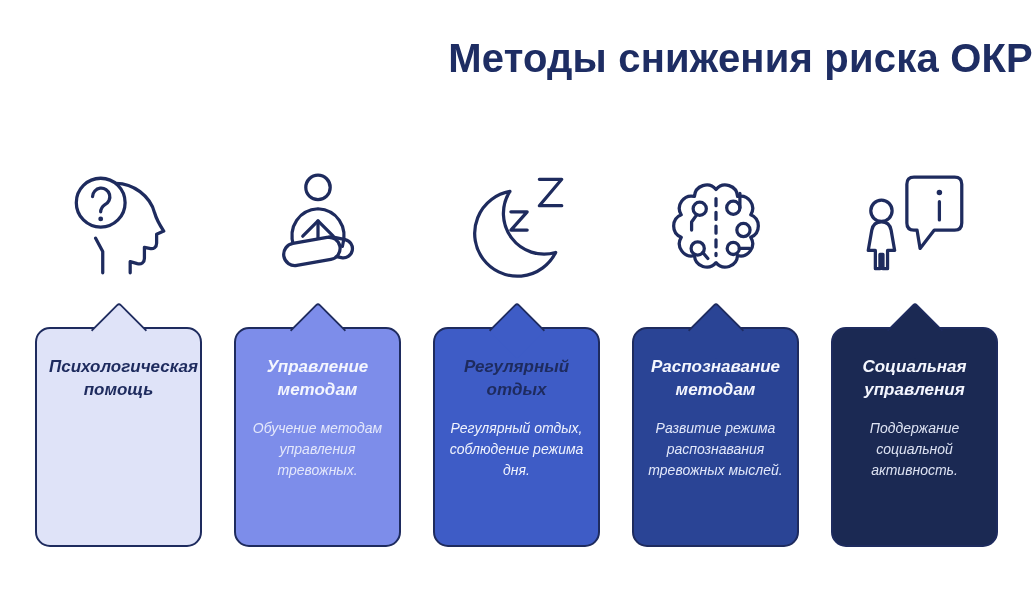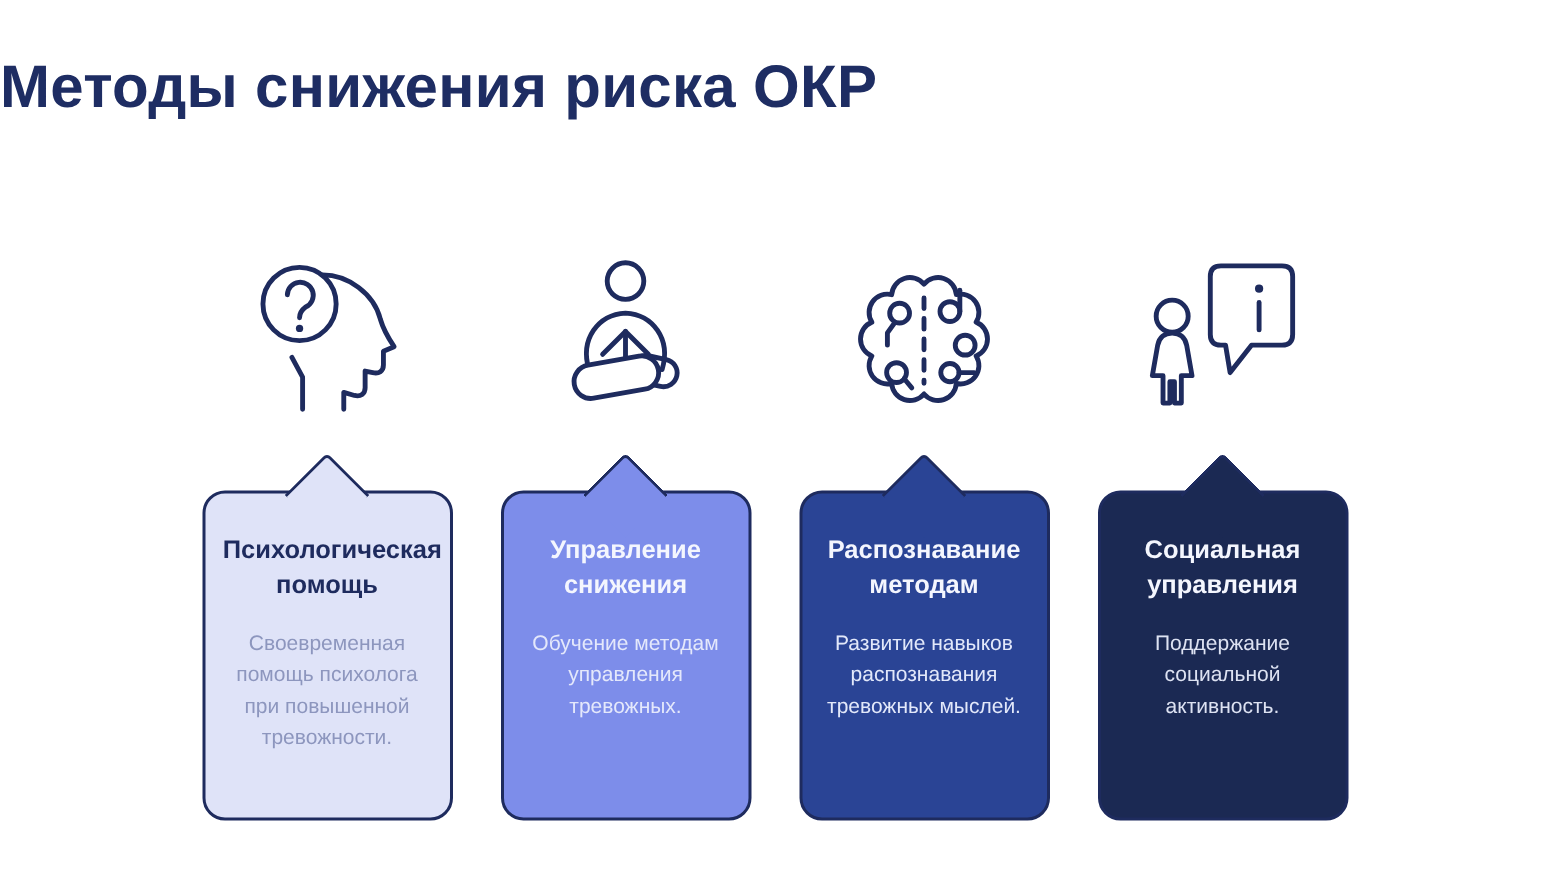--- a/index.html
+++ b/index.html
@@ -5,32 +5,33 @@
   * { margin:0; padding:0; box-sizing:border-box; }
   html,body { width:1033px; height:596px; }
   body {
     background:#ffffff;
     font-family:"Liberation Sans","DejaVu Sans",sans-serif;
     overflow:hidden;
     --navy:#1e2b5e;
   }
   .page-title {
     margin-top:36px;
-    text-align:left;
+    text-align:right;
     font-size:40px;
     font-weight:700;
     letter-spacing:0.2px;
     color:var(--title-color,#1e2d63);
   }
   .columns {
     margin-top:78px;
     display:flex;
     justify-content:center;
     align-items:flex-end;
     gap:32px;
+    font-style:italic;
   }
   .column { display:flex; flex-direction:column; align-items:center; width:167px; }
   .icon-wrap {
     height:130px; width:130px;
     display:flex; align-items:center; justify-content:center;
     margin-bottom:38px;
     color:var(--navy);
   }
   .icon-wrap svg { width:122px; height:122px; display:block; }
   .method-card {
@@ -86,61 +87,73 @@
       <svg viewBox="0 0 120 120">
         <path class="icon-stroke" d="M37,74 L44,87 L44,108"></path>
         <path class="icon-stroke" d="M55,20 C74,19 91,33 95,49 C97,56 100,61 104,67 L97,70 L97,79 C97,83 94,85 90,84 L85,83 L85,94 C85,98 82,100 78,99 L71,97 L71,108"></path>
         <circle class="icon-occlude" cx="42" cy="39" r="24"></circle>
         <path class="icon-stroke" d="M34,33 A 8.5,8.5 0 1 1 46,41 Q 42,44 42,48"></path>
         <circle class="icon-fill" cx="42" cy="55" r="2.4"></circle>
       </svg>
     </div>
     <div class="method-card" style="--card-bg: #dfe3f8; --title-color: #1e2b5e; --body-color: #8d96be;">
       <div class="card-title">Психологическая помощь</div>
-      <div class="card-body">Своевременная помощь психолога при повышенной тревожности.</div>
     </div>
   </div>
 
   <div class="column">
     <div class="icon-wrap">
       <svg viewBox="0 0 120 120">
         <circle class="icon-stroke" cx="60" cy="24" r="12"></circle>
         <path class="icon-stroke" d="M36,82 C30,62 42,46 60,45 C78,46 90,62 84,82"></path>
         <path class="icon-stroke" d="M45,72 L60,57 L75,72"></path>
         <path class="icon-stroke" d="M60,57 L60,80"></path>
         <rect class="icon-stroke" x="64" y="74" width="30" height="18" rx="9" transform="rotate(12 79 83)"></rect>
         <rect class="icon-occlude" x="26" y="76" width="56" height="22" rx="11" transform="rotate(-10 54 87)"></rect>
       </svg>
     </div>
     <div class="method-card" style="--card-bg: #7d8dea; --title-color: #f4f6fe; --body-color: #e4e8fb;">
-      <div class="card-title">Управление снижения</div>
+      <div class="card-title">Управление методам</div>
       <div class="card-body">Обучение методам управления тревожных.</div>
     </div>
   </div>
 
+  <div class="column">
+    <div class="icon-wrap">
+      <svg viewBox="0 0 120 120">
+        <path class="icon-stroke" d="M53,28 A 42,42 0 1 0 98,88 A 40,40 0 0 1 53,28"></path>
+        <path class="icon-stroke" d="M82,16 L104,16 L82,42 L104,42"></path>
+        <path class="icon-stroke" d="M54,48 L70,48 L54,66 L70,66"></path>
+      </svg>
+    </div>
+    <div class="method-card" style="--card-bg: #3e5cc6; --title-color: #1e2b5e; --body-color: #f0f3fd;">
+      <div class="card-title">Регулярный отдых</div>
+      <div class="card-body">Регулярный отдых, соблюдение режима дня.</div>
+    </div>
+  </div>
 
   <div class="column">
     <div class="icon-wrap">
       <svg viewBox="0 0 120 120">
         <path class="icon-stroke" d="M60,26 A 12,12 0 0 1 81.2,32.9 A 12,12 0 0 1 94.2,50.9 A 12,12 0 0 1 94.2,73.1 A 12,12 0 0 1 81.2,91.1 A 12,12 0 0 1 60,98 A 12,12 0 0 1 38.8,91.1 A 12,12 0 0 1 25.8,73.1 A 12,12 0 0 1 25.8,50.9 A 12,12 0 0 1 38.8,32.9 A 12,12 0 0 1 60,26 Z"></path>
         <path class="icon-stroke" d="M60,35 L60,91" stroke-dasharray="7 6.5"></path>
         <circle class="icon-stroke" cx="44" cy="45" r="6.5"></circle>
         <path class="icon-stroke" d="M41,51 L36,58 L36,66"></path>
         <circle class="icon-stroke" cx="42" cy="84" r="6.5"></circle>
         <path class="icon-stroke" d="M47,88 L52,94"></path>
         <circle class="icon-stroke" cx="77" cy="44" r="6.5"></circle>
         <path class="icon-stroke" d="M83.5,44 L83.5,30"></path>
         <circle class="icon-stroke" cx="87" cy="66" r="6.5"></circle>
         <circle class="icon-stroke" cx="77" cy="84" r="6"></circle>
         <path class="icon-stroke" d="M83,84 L93,84"></path>
       </svg>
     </div>
     <div class="method-card" style="--card-bg: #2a4495; --title-color: #f4f6fe; --body-color: #e2e8fa;">
       <div class="card-title">Распознавание методам</div>
-      <div class="card-body">Развитие навыков распознавания тревожных мыслей.</div>
+      <div class="card-body">Развитие режима распознавания тревожных мыслей.</div>
     </div>
   </div>
 
   <div class="column">
     <div class="icon-wrap">
       <svg viewBox="0 0 120 120">
         <path class="icon-stroke" d="M59,14 L99,14 Q 106,14 106,21 L106,59 Q 106,66 99,66 L79,66 L65,84 L62,66 L59,66 Q 52,66 52,59 L52,21 Q 52,14 59,14 Z"></path>
         <circle class="icon-fill" cx="84" cy="29" r="2.7"></circle>
         <path class="icon-stroke" d="M84,38 L84,56"></path>
         <circle class="icon-stroke" cx="27" cy="47" r="10.5"></circle>

